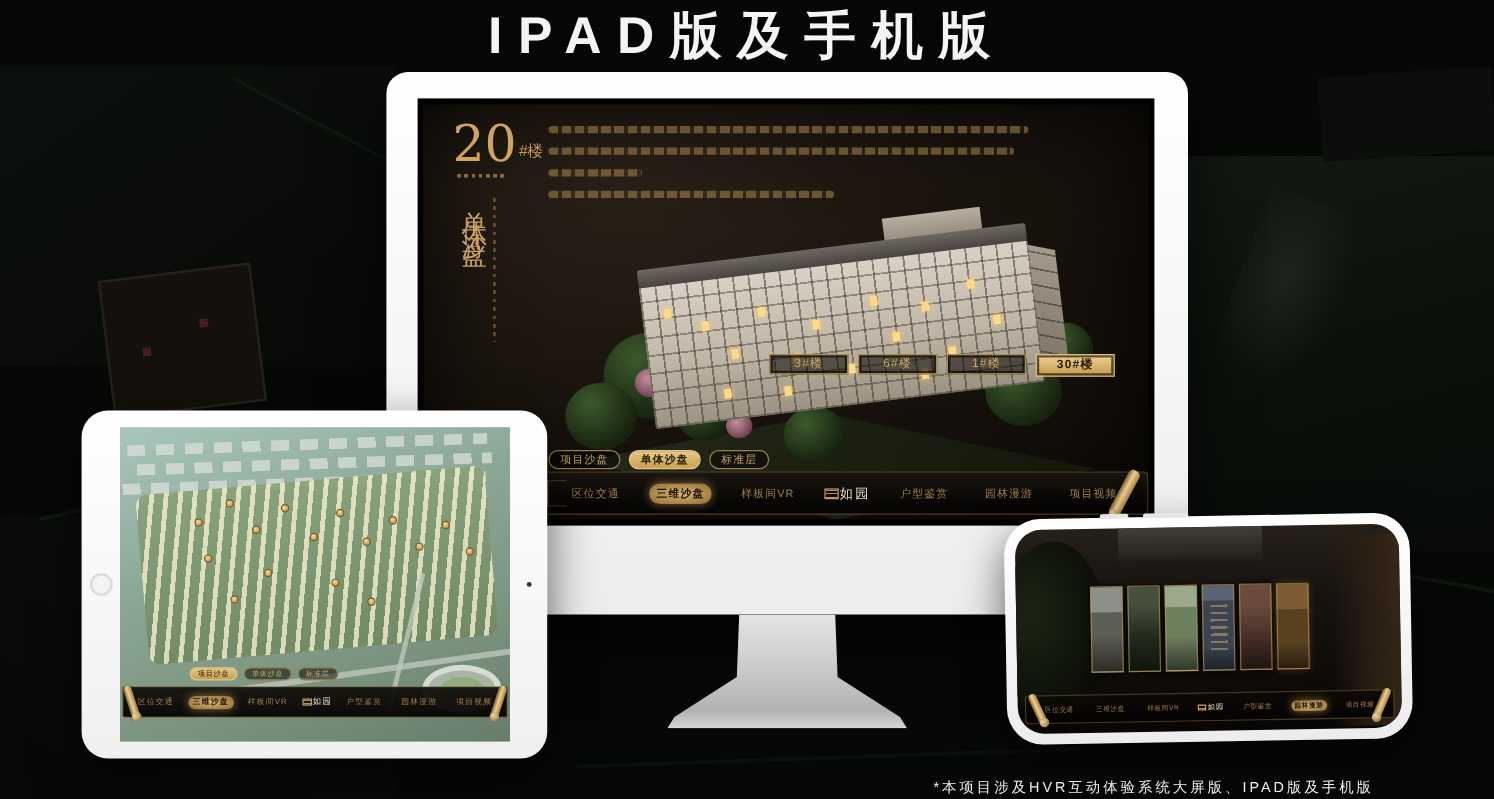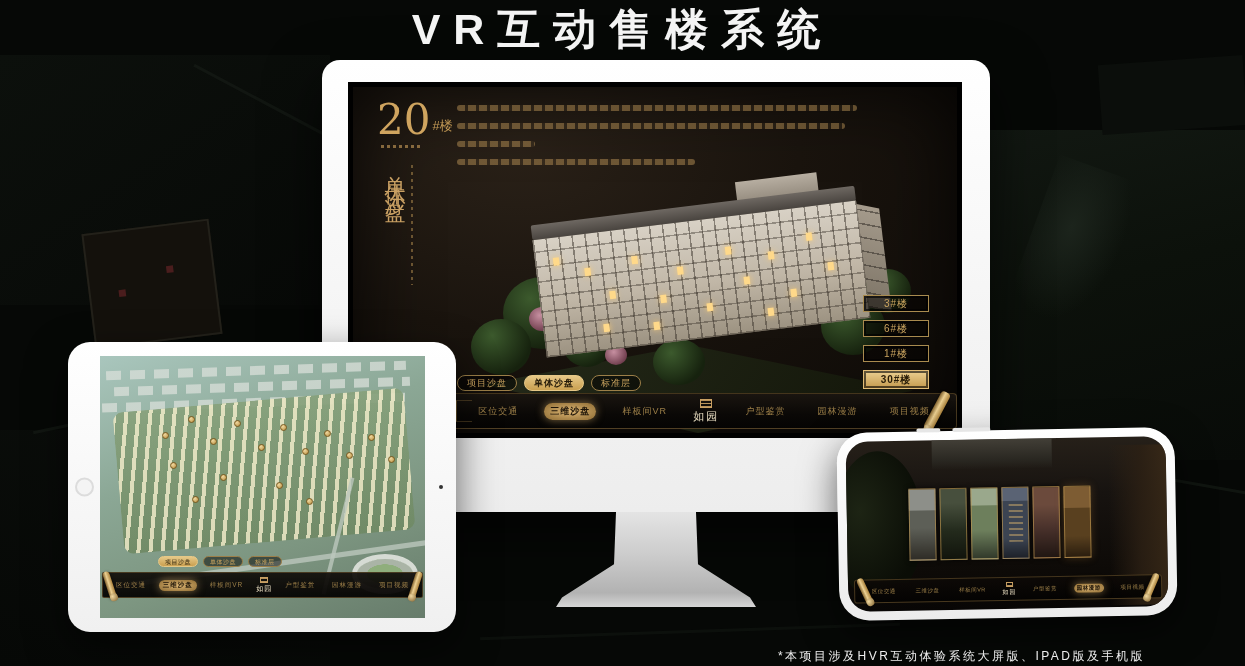--- a/index.html
+++ b/index.html
@@ -72,40 +72,40 @@
     linear-gradient(#a59b8c,#7d7466); transform:skewY(18deg); }
   .win { position:absolute; width:6px; height:8px; background:#ffd98a; box-shadow:0 0 6px rgba(255,205,110,.85); }
   .platform { position:absolute; left:130px; top:258px; width:430px; height:88px;
     background:linear-gradient(120deg,#252b1a,#131609); clip-path:polygon(0 45%,48% 0,100% 52%,50% 100%); opacity:.95; }
   .tree { position:absolute; border-radius:50%;
     background:radial-gradient(circle at 35% 30%, #3c5a2d, #16220e 72%); }
   .blossom { position:absolute; border-radius:50%;
     background:radial-gradient(circle at 40% 35%, #c68fa0, #6e3c4c 75%); }
 
   
-  .floor-btns { position:absolute; right:28px; top:208px; display:flex; flex-direction:column; gap:8px; }
+  .floor-btns { position:absolute; right:28px; top:208px; display:flex; flex-direction:row; gap:8px; }
   .fbtn { width:66px; height:17px; font-size:10px; line-height:15px; text-align:center; color:#caa45f;
     border:1px solid #a98b4f; background:rgba(5,4,2,.55); box-shadow:inset 0 0 0 2px rgba(0,0,0,.6); letter-spacing:1px; }
   .fbtn.active { background:linear-gradient(#ecd092,#c49a4e); color:#271b07; font-weight:bold; height:19px; line-height:18px;
     border-color:#e2bd77; }
 
   
   .sub-tabs { position:absolute; left:104px; top:288px; display:flex; gap:7px; }
   .stab { height:16px; line-height:14px; padding:0 9px; font-size:9px; color:#caa45f; letter-spacing:1px;
     border:1px solid #9c7f48; border-radius:9px; background:rgba(0,0,0,.45); }
   .stab.active { background:linear-gradient(#e6c887,#caa050); color:#241a08; font-weight:bold; border-color:#e6c887; }
 
   
   .navbar { position:absolute; display:flex; align-items:center; justify-content:space-evenly;
     background:linear-gradient(#1a1510 0%, #0a0806 60%, #050403 100%);
     border:1px solid rgba(170,135,70,.38); border-radius:4px; }
   .nav-item { color:#9c7f48; letter-spacing:1px; white-space:nowrap; padding:2px 6px; border-radius:9px; }
   .nav-item.active { background:radial-gradient(#dcb573,#8d6b33); color:#1d1408; font-weight:bold;
     box-shadow:0 0 8px rgba(220,180,110,.55); }
-  .nav-logo { display:flex; flex-direction:column; align-items:center; gap:1px; }
+  .nav-logo { display:flex; flex-direction:row; align-items:center; gap:1px; }
   .seal-box { border:1px solid #c9a063; background:
     repeating-linear-gradient(0deg, rgba(201,160,99,.9) 0 1px, transparent 1px 3px); }
   .logo-text { color:#e7dcc0; font-family:"DejaVu Serif",serif; }
   .scroll { background:linear-gradient(90deg,#7e5f2c,#ecd092 45%,#a87f3a); border-radius:4px;
     box-shadow:0 1px 3px rgba(0,0,0,.7); position:absolute; }
   .scroll::after { content:""; position:absolute; bottom:-3px; left:50%; transform:translateX(-50%);
     width:8px; height:8px; border-radius:50%; background:radial-gradient(circle at 35% 35%, #f0d8a0, #7e5f2c); }
 
   .m-nav { left:98px; top:306px; width:506px; height:36px; }
   .m-nav .nav-item { font-size:9px; }
@@ -188,21 +188,21 @@
   <div class="bgb bg3"></div>
   <div class="bgb bg4"></div>
   <div class="bgb bg5"></div>
   <div class="bgb bg6"></div>
   <div class="bgline l1"></div>
   <div class="bgline l2"></div>
   <div class="bgline l3"></div>
   <div class="bgline l4"></div>
 </div>
 
-<div class="page-title">VR互动售楼系统</div>
+<div class="page-title">IPAD版及手机版</div>
 
 <div class="monitor">
   <div class="mon-stand-neck"></div>
   <div class="mon-screen">
     <div class="mon-ui">
 
       <div class="bno-wrap">
         <span class="bno">20</span><span class="bunit">#楼</span>
         <div class="bno-sub"></div>
       </div>

